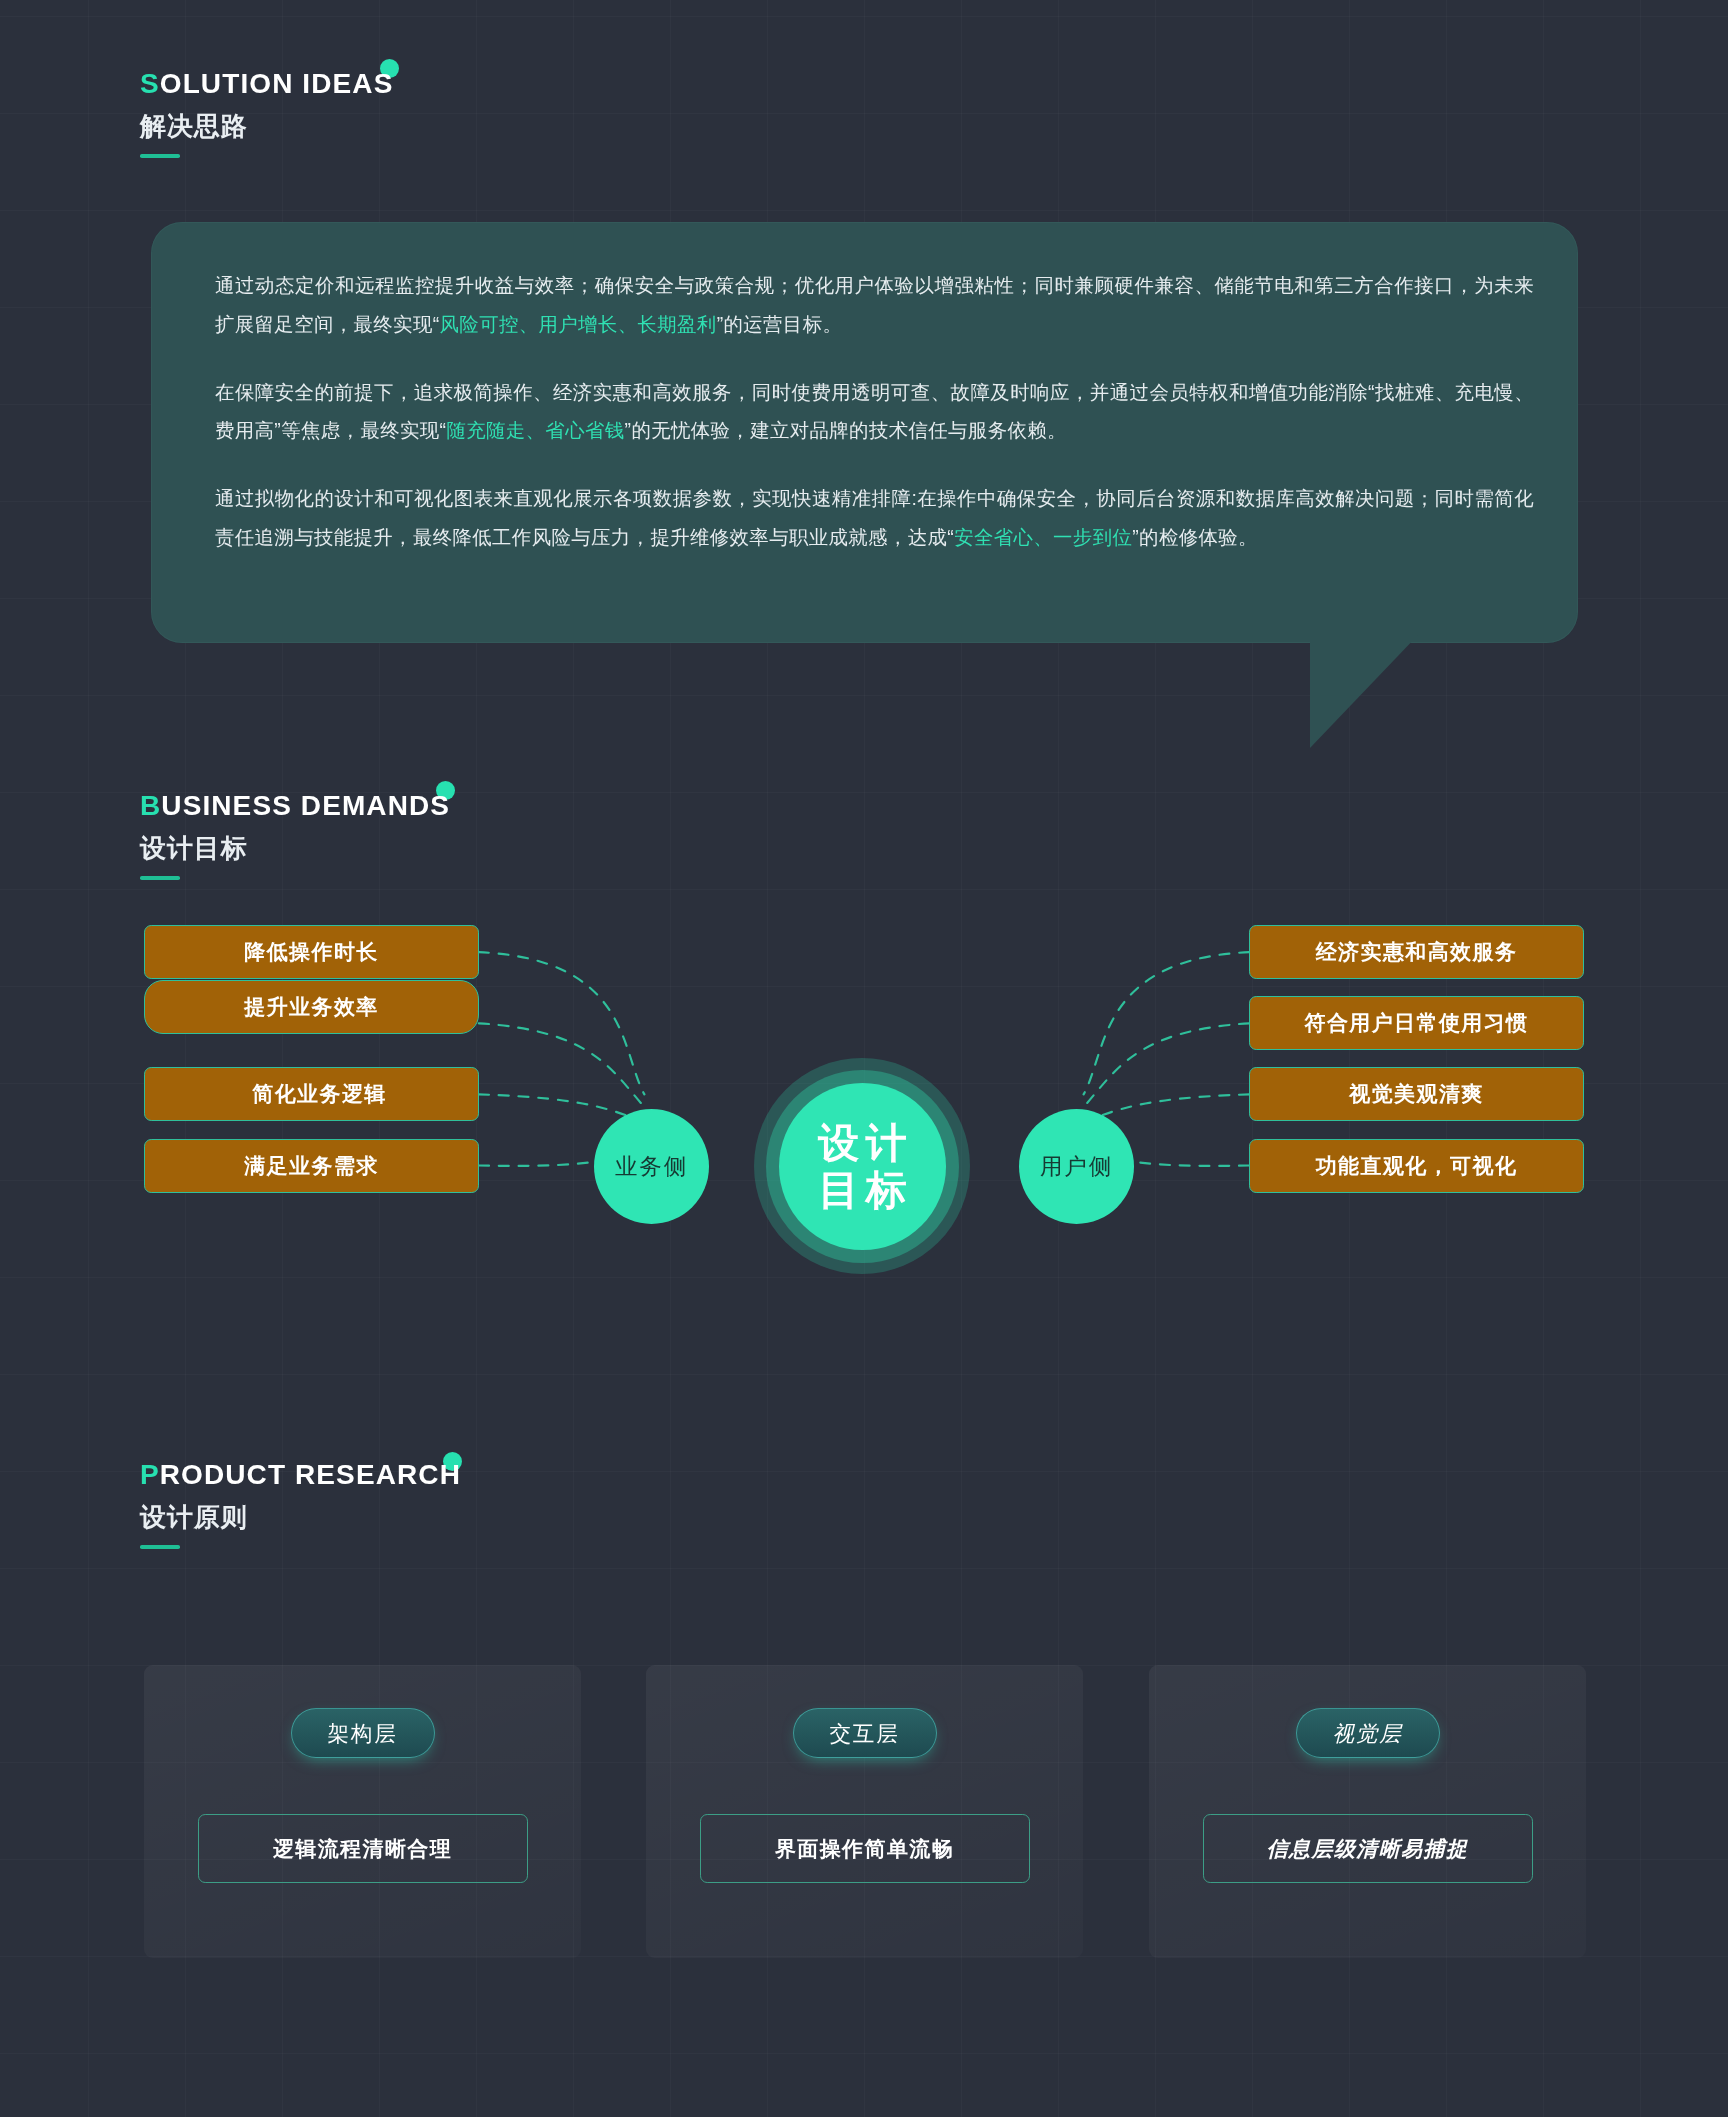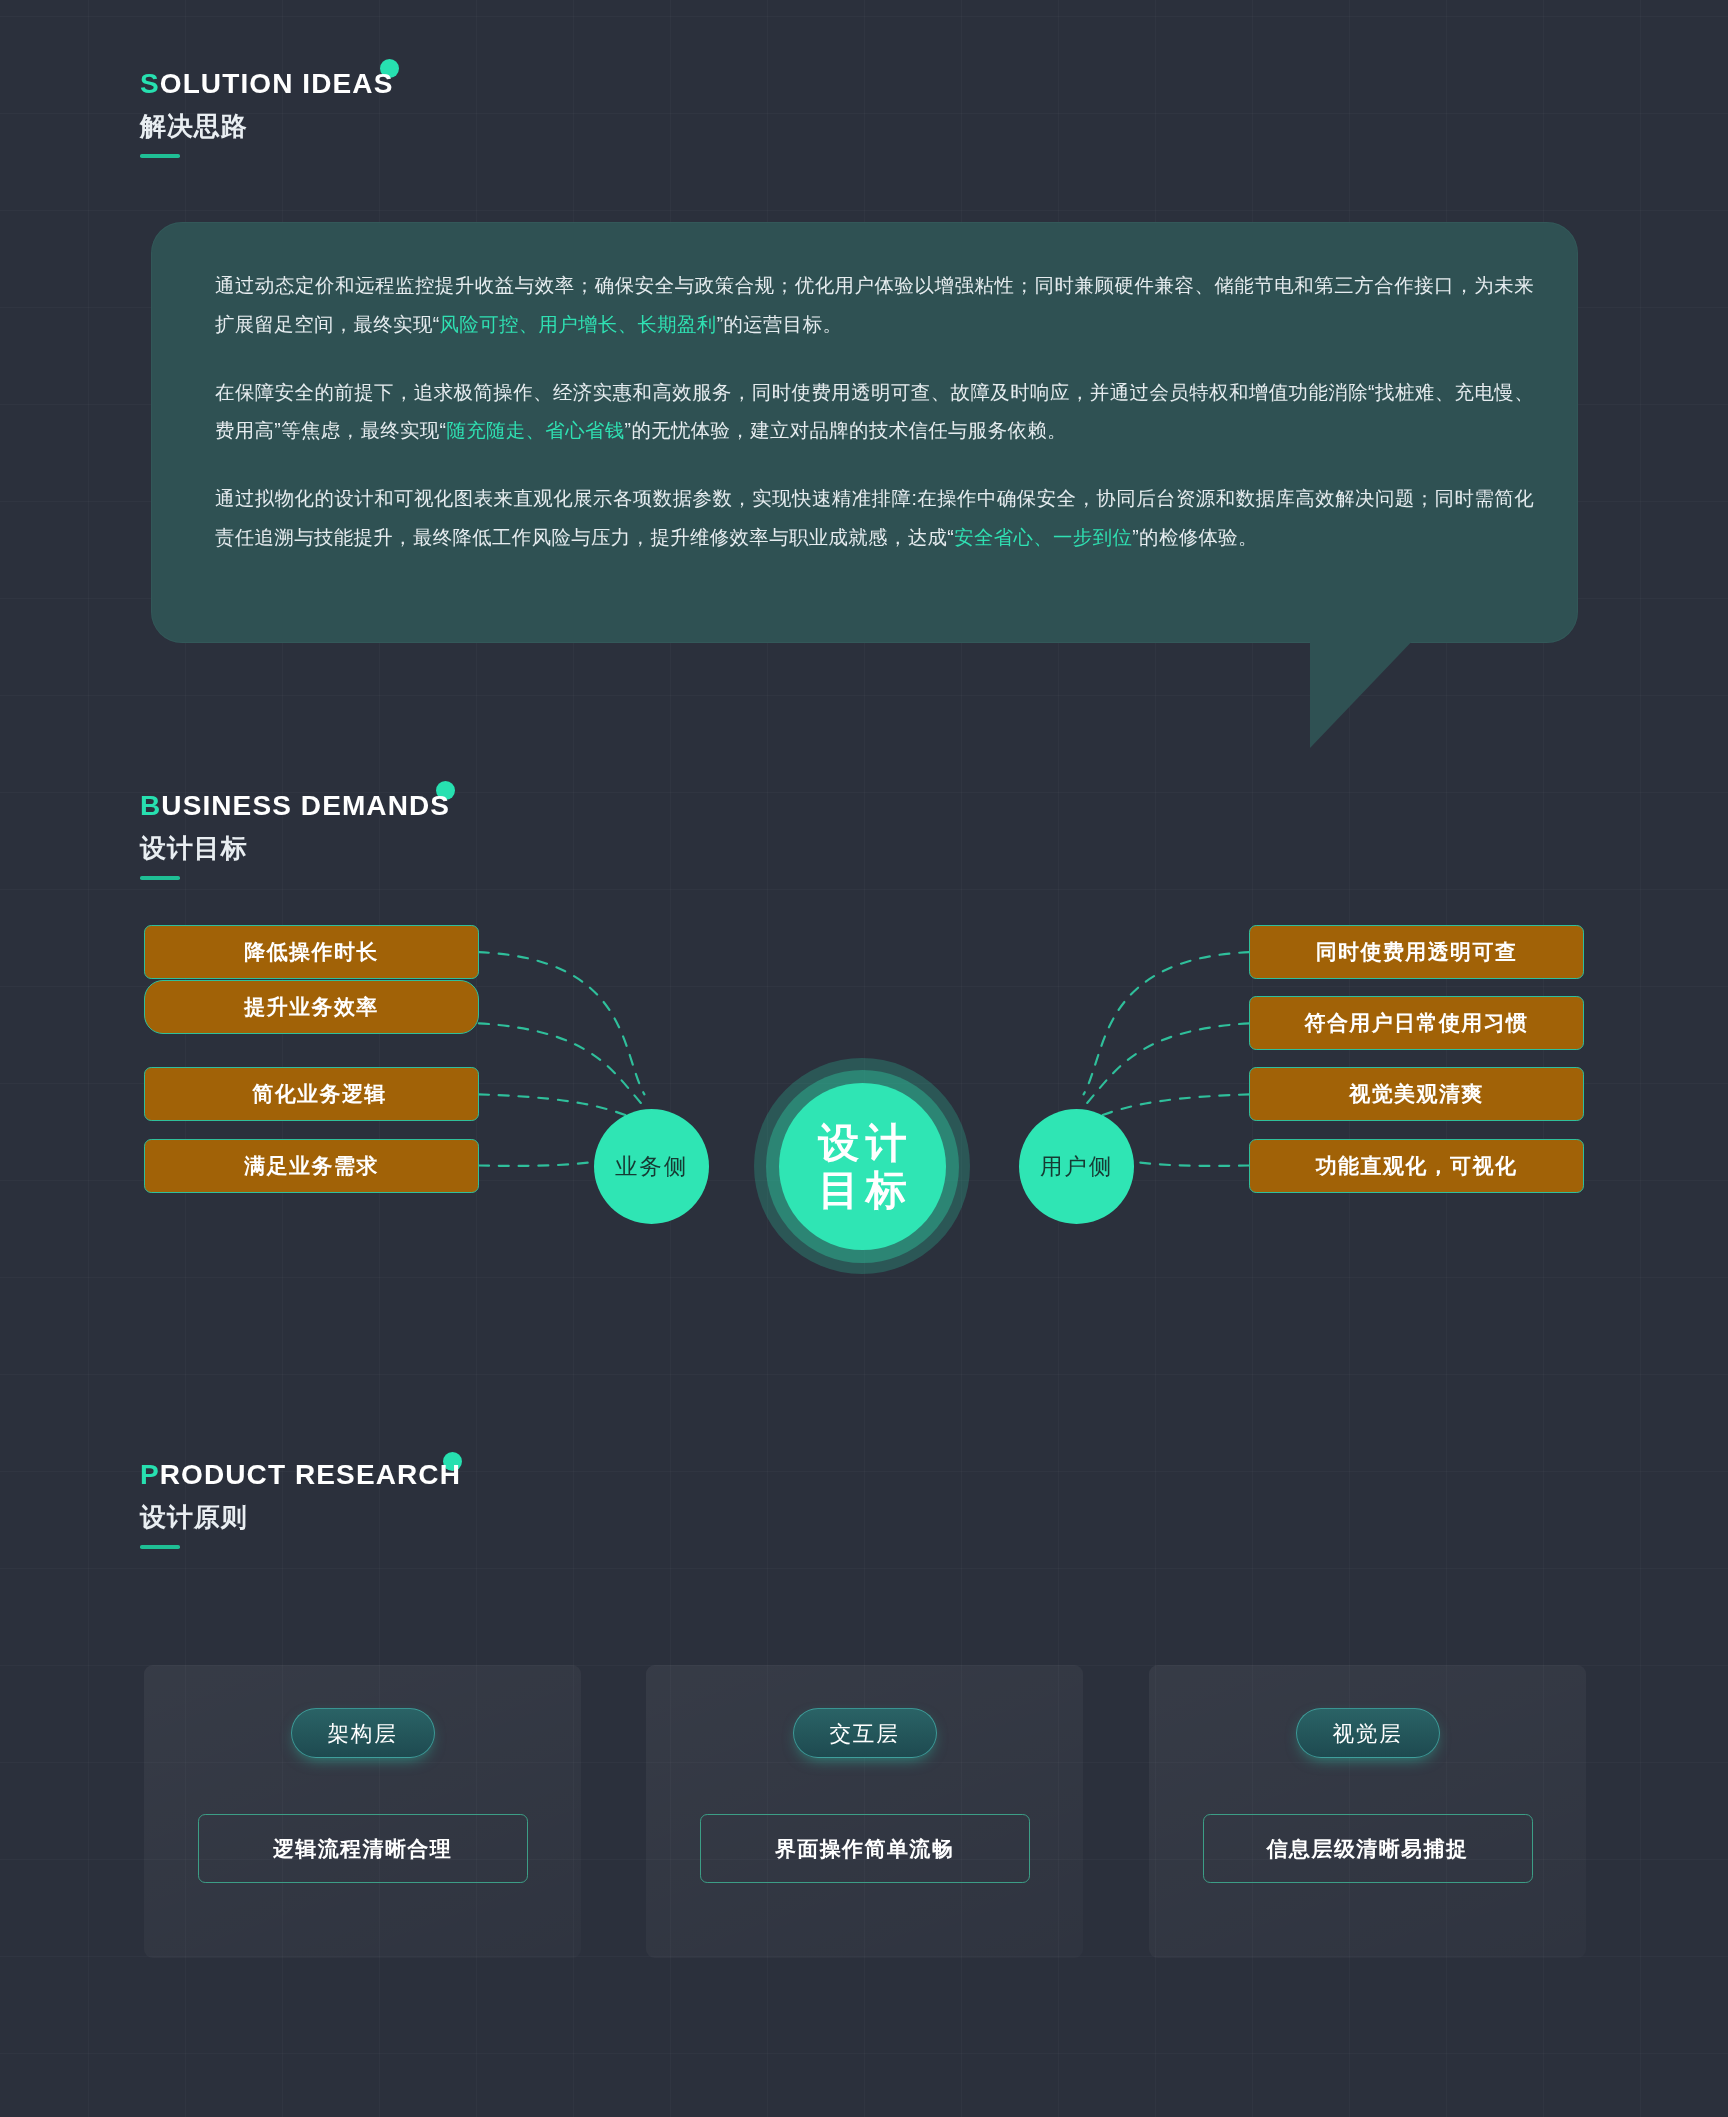--- a/index.html
+++ b/index.html
@@ -174,21 +174,21 @@
   }
   .card {
     position: absolute;
     top: 0;
     width: 437px; height: 293px;
     background: linear-gradient(160deg, rgba(255,255,255,0.055), rgba(255,255,255,0.018));
     border-radius: 9px;
   }
   .card.c1 { left: 144px; }
   .card.c2 { left: 646px; }
-  .card.c3 { left: 1149px; }
+  .card.c3 { left: 1149px; font-style: italic; }
 
   .card-tag {
     position: absolute;
     left: 50%;
     transform: translateX(-50%);
     top: 43px;
     min-width: 144px;
     padding: 0 31px;
     height: 50px;
     border-radius: 25px;
@@ -279,21 +279,21 @@
         <span>提升业务效率</span>
       </div>
     <div class="pill left" style="top:149px;padding-left:16px;">
         <span>简化业务逻辑</span>
       </div>
     <div class="pill left" style="top:221px;">
         <span>满足业务需求</span>
       </div>
 
     <div class="pill right" style="top:7.2px;">
-        <span>同时使费用透明可查</span>
+        <span>经济实惠和高效服务</span>
       </div>
     <div class="pill right" style="top:78px;">
         <span>符合用户日常使用习惯</span>
       </div>
     <div class="pill right" style="top:149px;">
         <span>视觉美观清爽</span>
       </div>
     <div class="pill right" style="top:221px;">
         <span>功能直观化，可视化</span>
       </div>

